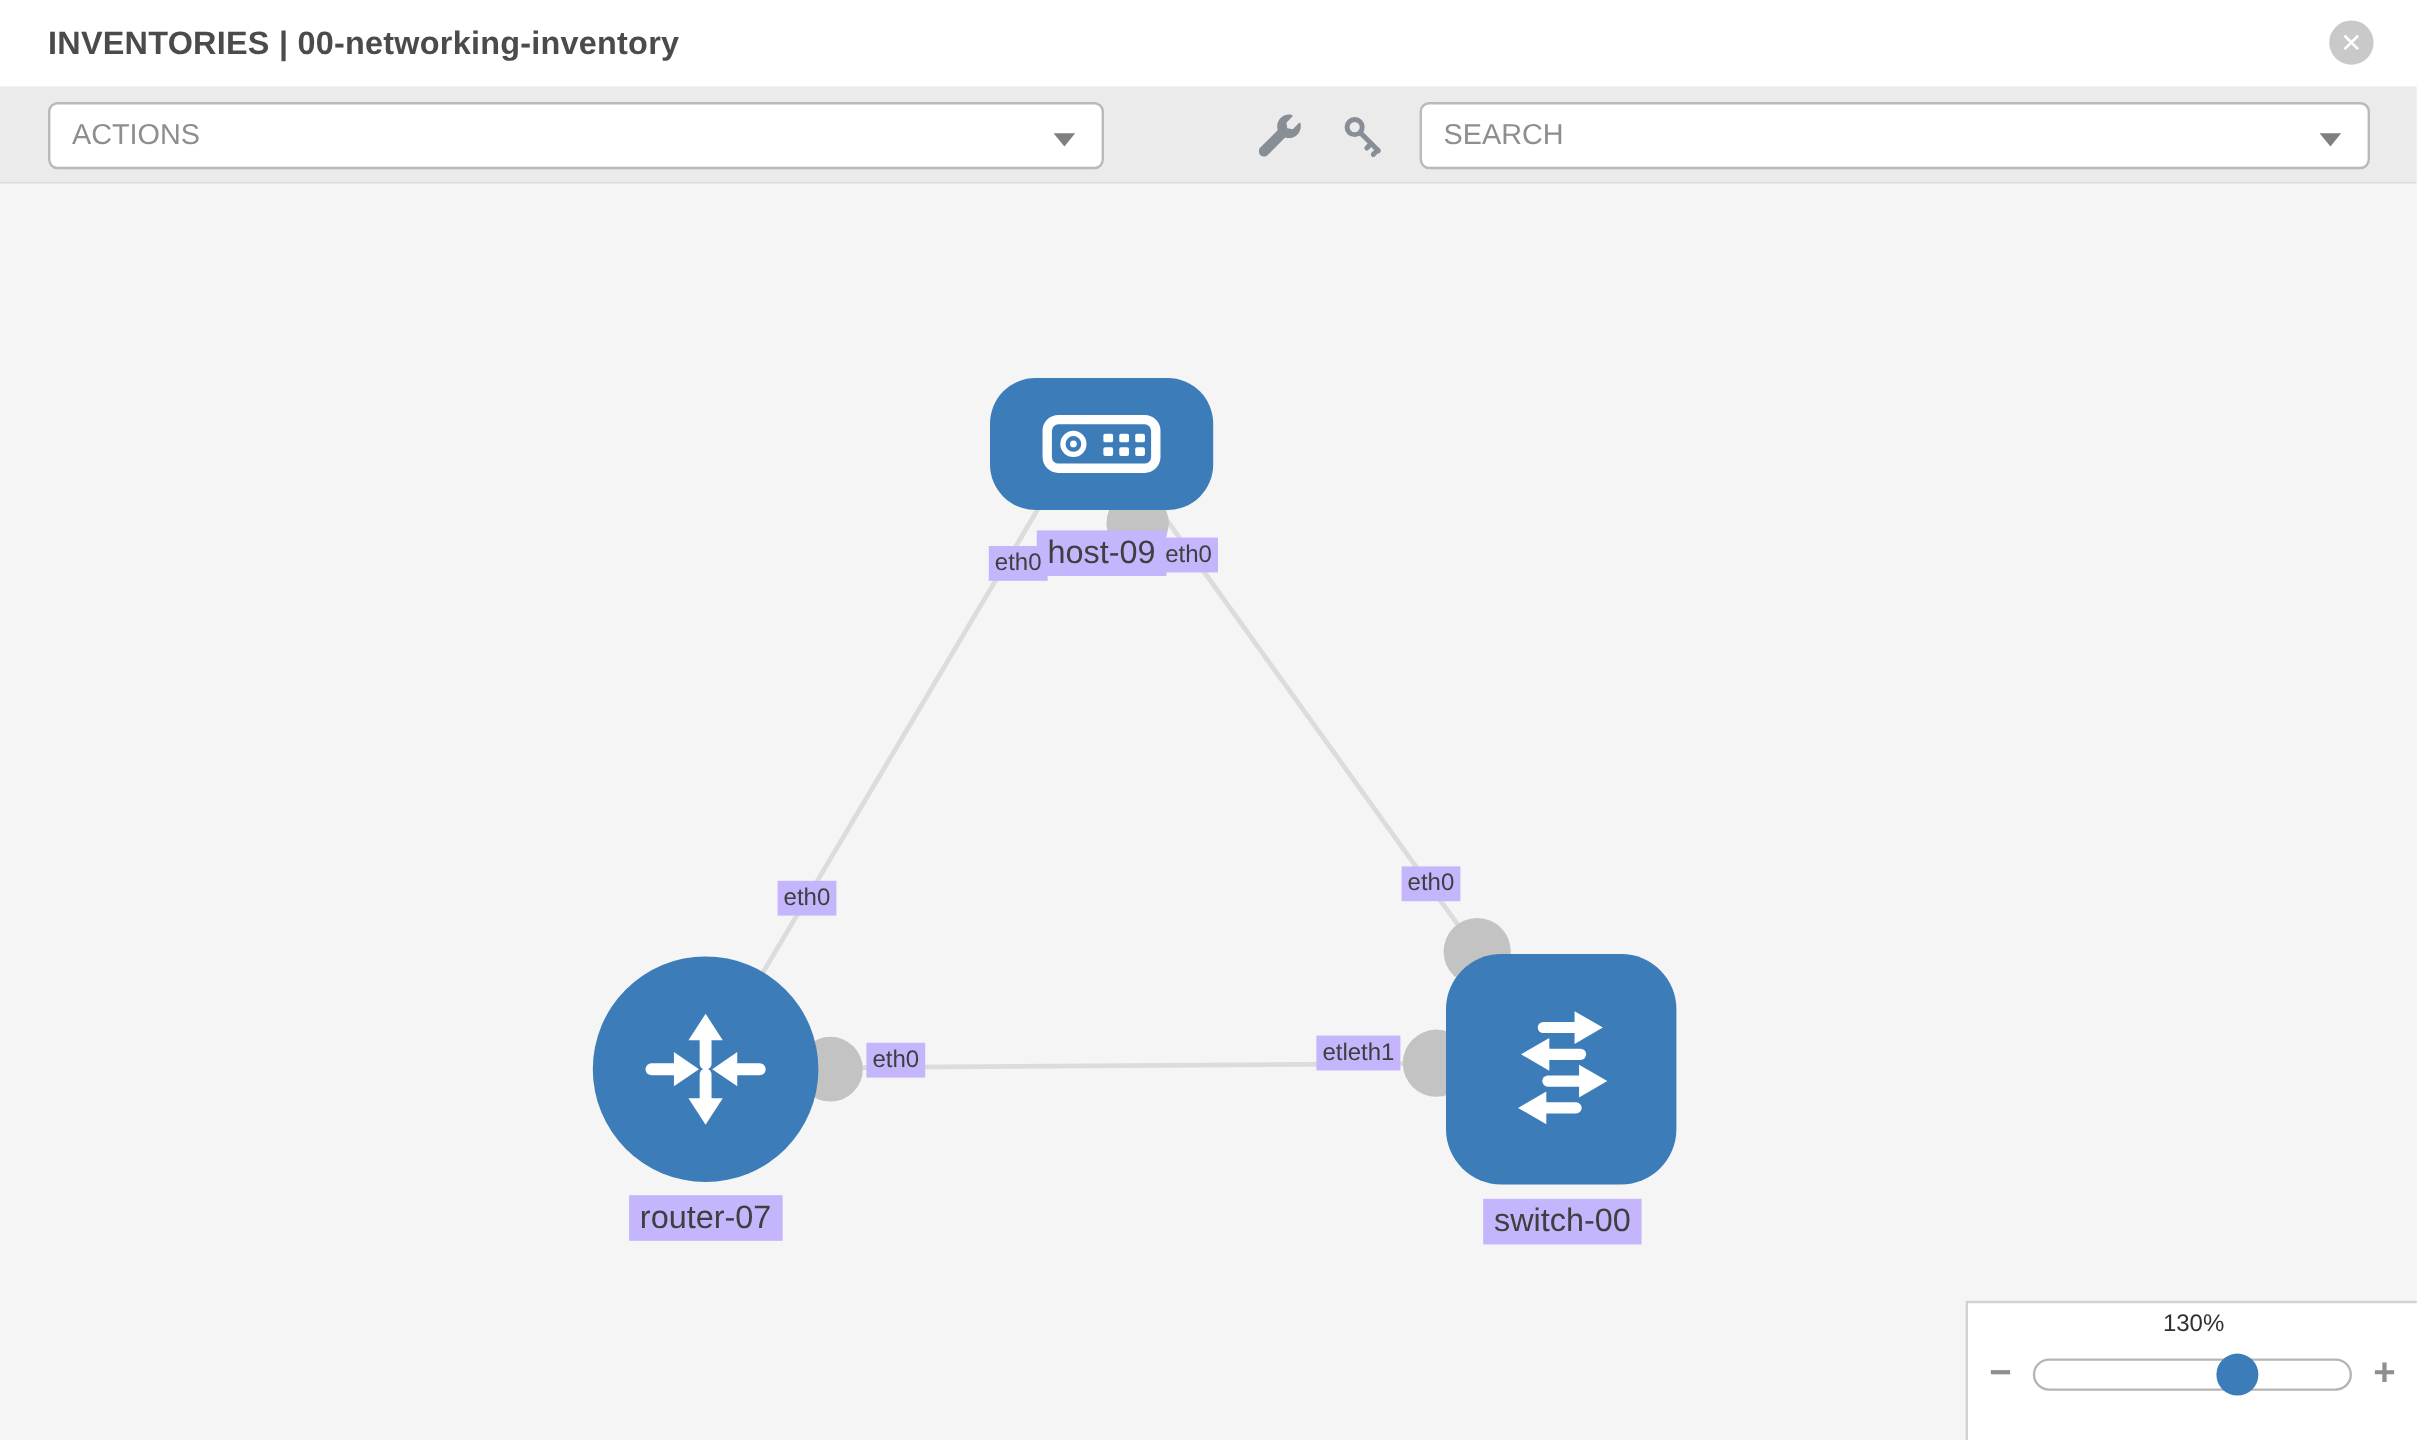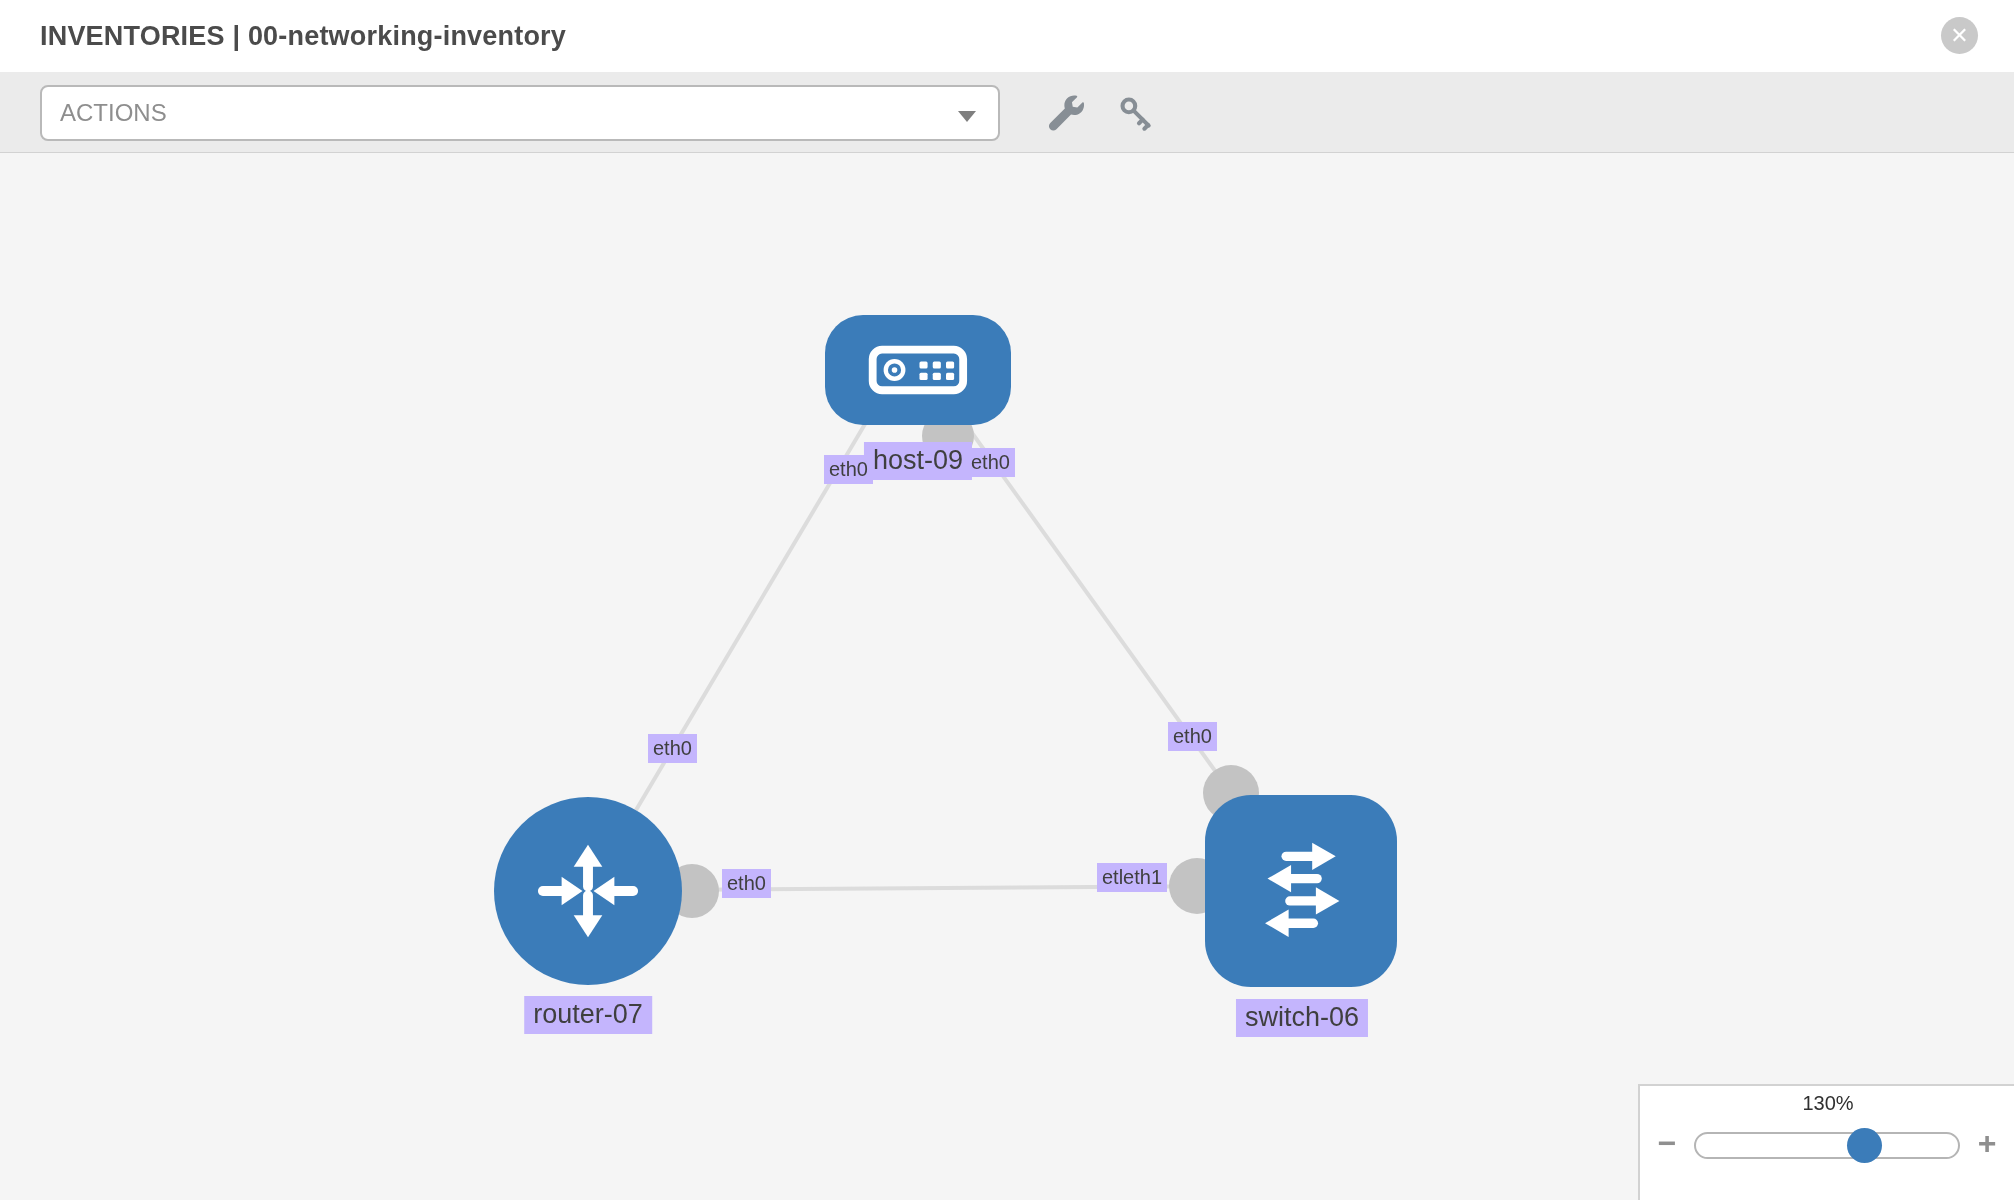--- a/index.html
+++ b/index.html
@@ -22,21 +22,21 @@
   .header .title{position:absolute;left:40px;top:0;line-height:72px;font-size:27px;font-weight:700;color:#4b4b4b;letter-spacing:.2px;}
   .close-btn{position:absolute;right:36px;top:17px;width:37px;height:37px;border-radius:50%;background:#c9c9c9;color:#fff;
     display:flex;align-items:center;justify-content:center;font-size:22px;font-weight:700;cursor:pointer;}
 
   
   .toolbar{position:absolute;left:0;top:72px;width:2014px;height:81px;background:var(--toolbar_bg);border-bottom:1px solid #d2d2d2;}
   .select-box{position:absolute;top:13px;height:56px;background:#fff;border:2px solid #b9b9b9;border-radius:8px;
     display:flex;align-items:center;cursor:pointer;}
   .select-box .label{padding-left:18px;font-size:24px;color:#8e8e8e;}
   .caret{position:absolute;right:22px;top:24px;width:0;height:0;border-left:9px solid transparent;border-right:9px solid transparent;border-top:11px solid #7f7f7f;}
-  .actions-box{left:40px;width:960px;}
+  .actions-box{left:40px;width:880px;}
   .search-box{left:1183px;width:792px;}
   .tool-icon{position:absolute;top:22px;width:38px;height:38px;cursor:pointer;}
   .wrench{left:1049px;}
   .key{left:1117px;}
 
   
   .canvas{position:absolute;left:0;top:153px;width:2014px;height:1047px;background:var(--canvas_bg);}
   .canvas svg.graph{position:absolute;left:0;top:0;}
 
   .chip{position:absolute;background:#c4b5fd;color:var(--chip_text);font-size:20px;line-height:1.25;padding:2px 5px;white-space:nowrap;}
@@ -76,20 +76,24 @@
 
     <svg class="tool-icon key" viewBox="0 0 24 24">
       <g fill="none" stroke="#878e95" stroke-width="2.6" stroke-linecap="round">
         <circle cx="7.5" cy="7.5" r="4"></circle>
         <path d="M10.5 10.5 L20 20"></path>
         <path d="M16.2 16.2 l-2.3 2.3"></path>
         <path d="M19.6 19.6 l-2.3 2.3"></path>
       </g>
     </svg>
 
+    <div class="select-box search-box">
+      <span class="label">SEARCH</span>
+      <span class="caret"></span>
+    </div>
   </div>
 
   <div class="canvas">
     <svg class="graph" width="2014" height="1047" viewBox="0 0 2014 1047">
 
       <line x1="868" y1="266" x2="588" y2="738" stroke="var(--link_gray)" stroke-width="4"></line>
       <line x1="962" y1="266" x2="1231" y2="640" stroke="var(--link_gray)" stroke-width="4"></line>
       <line x1="660" y1="737" x2="1240" y2="733" stroke="var(--link_gray)" stroke-width="4"></line>
 
       <circle cx="948" cy="283" r="26" fill="var(--port_gray)"></circle>
@@ -137,21 +141,21 @@
           <path d="M41 58 H64" stroke-width="7.5" stroke-linecap="round"></path>
           <polygon points="81,58 62,47 62,69" stroke="none"></polygon>
           <path d="M38 76 H60" stroke-width="7.5" stroke-linecap="round"></path>
           <polygon points="21,76 40,65 40,87" stroke="none"></polygon>
         </g>
       </g>
     </svg>
 
     <div class="chip node-label" style="left:918px;top:289px;">host-09</div>
     <div class="chip node-label" style="left:588px;top:843px;">router-07</div>
-    <div class="chip node-label" style="left:1302px;top:846px;">switch-06</div>
+    <div class="chip node-label" style="left:1302px;top:846px;">switch-00</div>
 
     <div class="chip" style="left:824px;top:302px;">eth0</div>
     <div class="chip" style="left:966px;top:295px;">eth0</div>
     <div class="chip" style="left:648px;top:581px;">eth0</div>
     <div class="chip" style="left:1168px;top:569px;">eth0</div>
     <div class="chip" style="left:722px;top:716px;">eth0</div>
     <div class="chip" style="left:1097px;top:696px;margin-top:14px;">etleth1</div>
   </div>
 
   <div class="zoom-panel">

